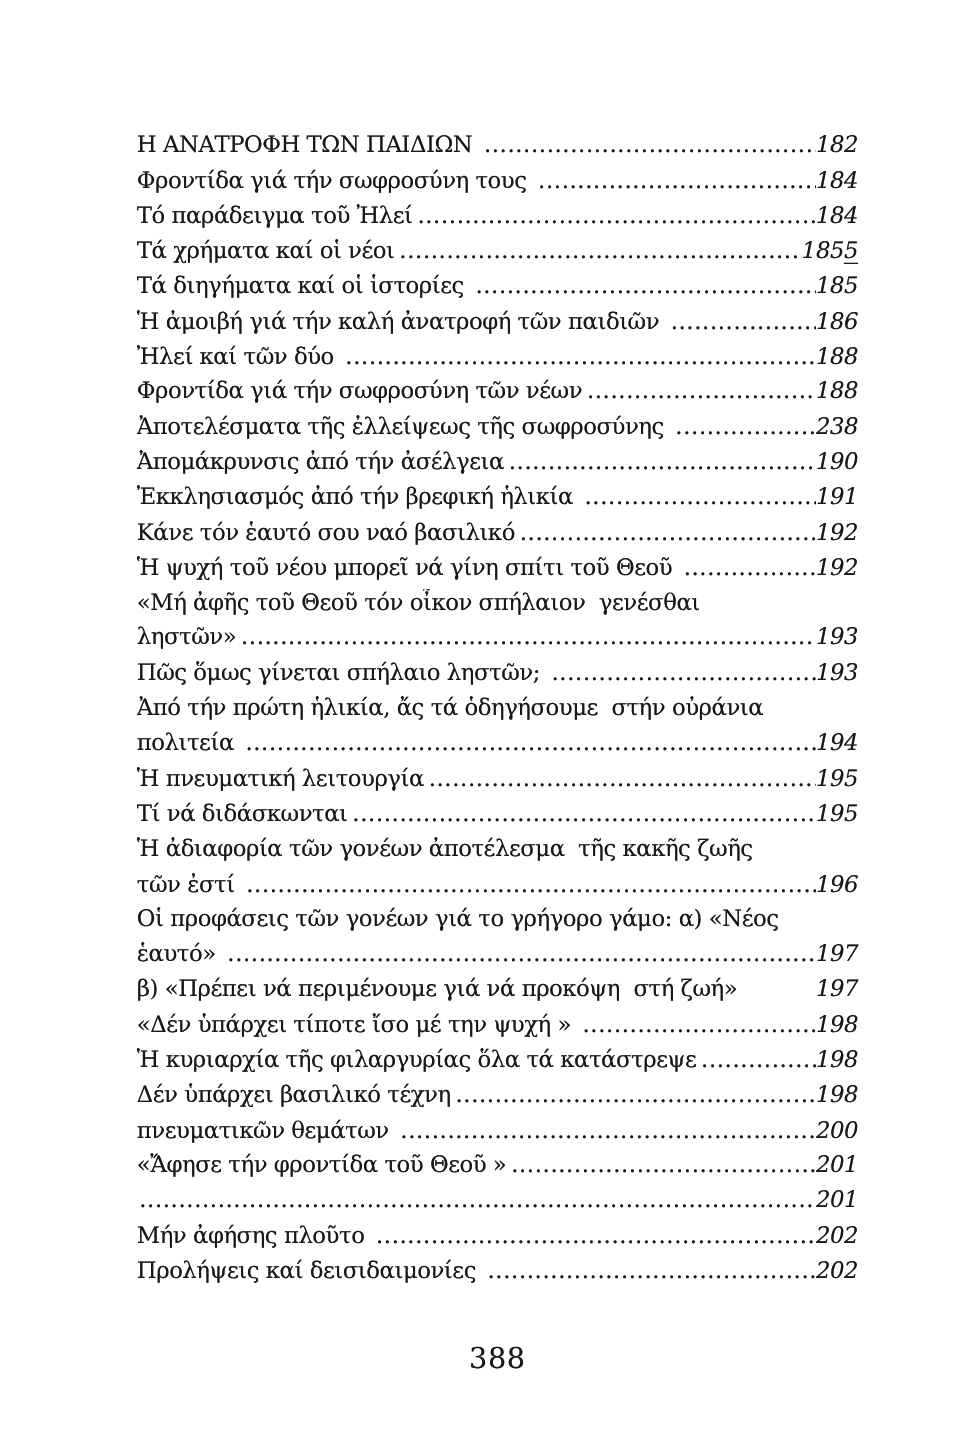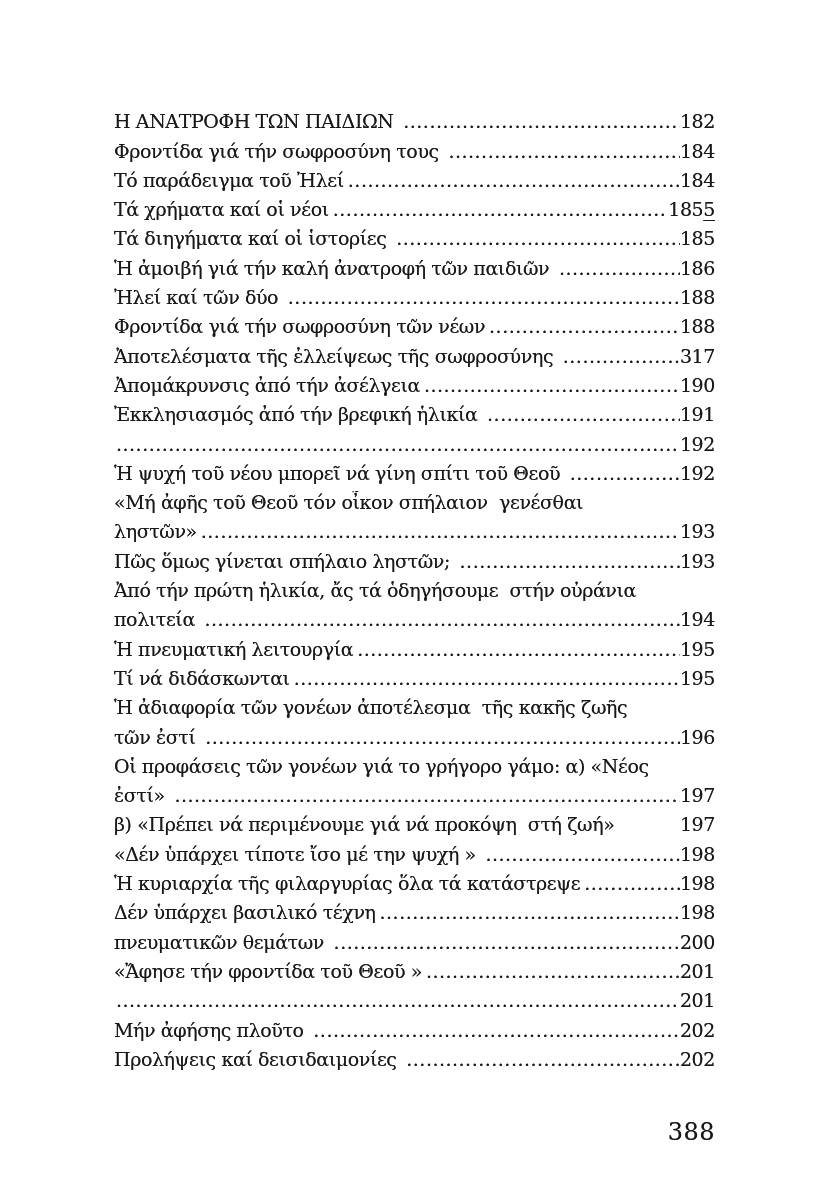--- a/index.html
+++ b/index.html
@@ -37,27 +37,28 @@
     flex: 1 1 0;
     overflow: hidden;
     white-space: nowrap;
     text-align: right;
     letter-spacing: 0.5px;
     padding-left: 2px;
   }
   .num {
     flex: 0 0 auto;
     white-space: pre;
+    font-style: italic;
   }
   .u { text-decoration: underline; text-underline-offset: 4px; }
   .footer {
     position: absolute;
     left: 114px; top: 1118px;
     width: 601px;
-    text-align: right;
+    text-align: center;
     font-size: 24px;
     letter-spacing: 0.5px;
     text-shadow: 0 0 0.5px rgba(10,10,10,0.6);
   }
 </style>
 </head>
 <body>
 
 <div class="page">
   <div class="toc" id="toc">
@@ -105,36 +106,37 @@
 
   <div class="row">
     <span class="t">Φροντίδα γιά τήν σωφροσύνη τῶν νέων</span>
     <span class="leader">................................................................................................................................................................</span>
     <span class="num">188</span>
   </div>
 
   <div class="row">
     <span class="t">Ἀποτελέσματα τῆς ἐλλείψεως τῆς σωφροσύνης </span>
     <span class="leader">................................................................................................................................................................</span>
-    <span class="num">317</span>
+    <span class="num">238</span>
   </div>
 
   <div class="row">
     <span class="t">Ἀπομάκρυνσις ἀπό τήν ἀσέλγεια</span>
     <span class="leader">................................................................................................................................................................</span>
     <span class="num">190</span>
   </div>
 
   <div class="row">
     <span class="t">Ἐκκλησιασμός ἀπό τήν βρεφική ἡλικία </span>
     <span class="leader">................................................................................................................................................................</span>
     <span class="num">191</span>
   </div>
 
   <div class="row">
+    <span class="t">Κάνε τόν ἑαυτό σου ναό βασιλικό</span>
     <span class="leader">................................................................................................................................................................</span>
     <span class="num">192</span>
   </div>
 
   <div class="row">
     <span class="t">Ἡ ψυχή τοῦ νέου μπορεῖ νά γίνη σπίτι τοῦ Θεοῦ </span>
     <span class="leader">................................................................................................................................................................</span>
     <span class="num">192</span>
   </div>
 
@@ -192,21 +194,21 @@
     <span class="num">196</span>
   </div>
 
   <div class="row">
     <span class="t">Οἱ προφάσεις τῶν γονέων γιά το γρήγορο γάμο: α) «Νέος</span>
     <span class="leader"></span>
 
   </div>
 
   <div class="row">
-    <span class="t">ἐστί» </span>
+    <span class="t">ἑαυτό» </span>
     <span class="leader">................................................................................................................................................................</span>
     <span class="num">197</span>
   </div>
 
   <div class="row">
     <span class="t">β) «Πρέπει νά περιμένουμε γιά νά προκόψη  στή ζωή»</span>
     <span class="leader"></span>
     <span class="num">197</span>
   </div>
 

